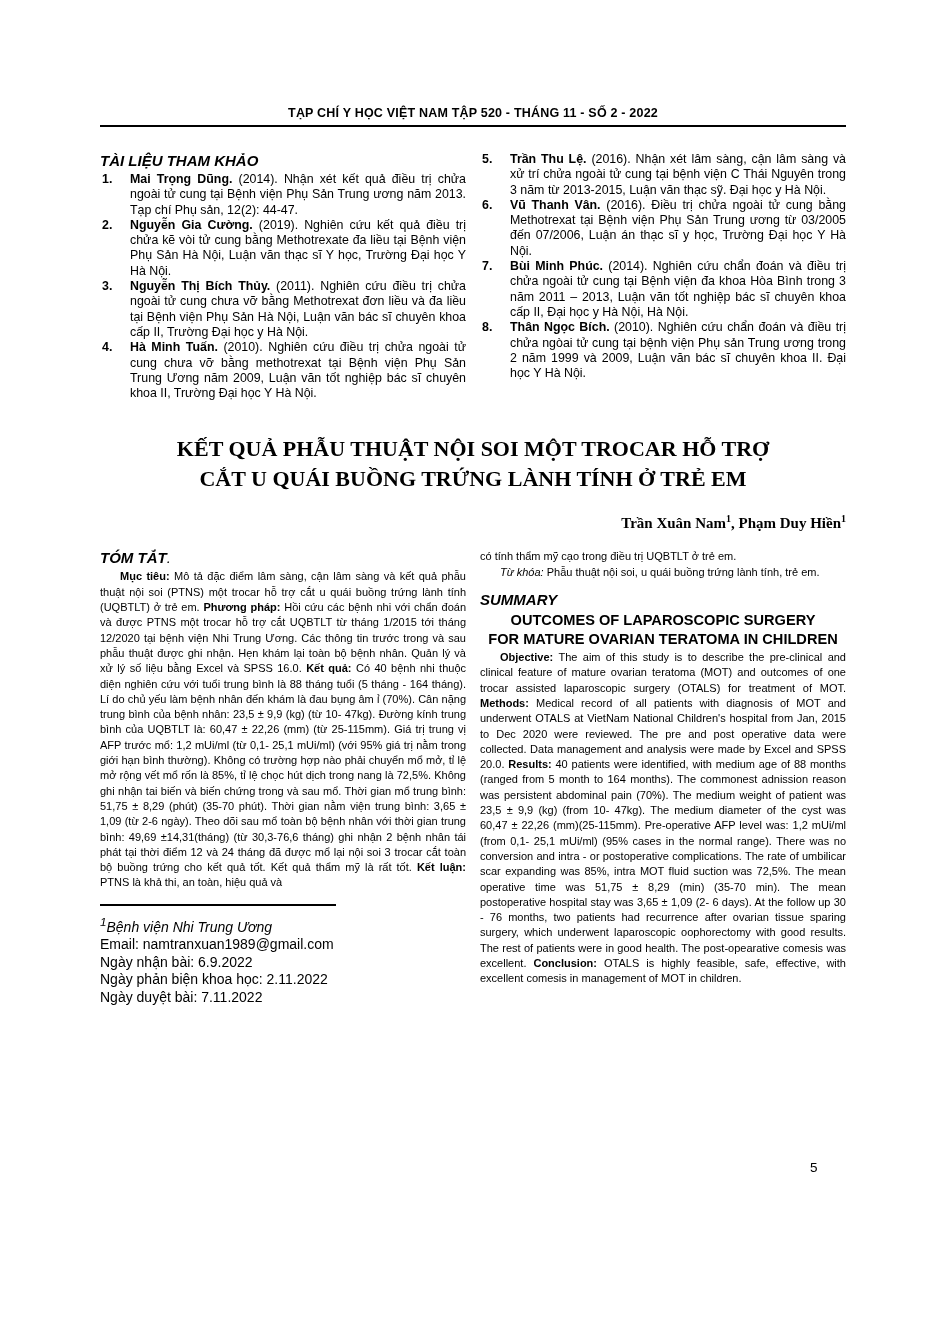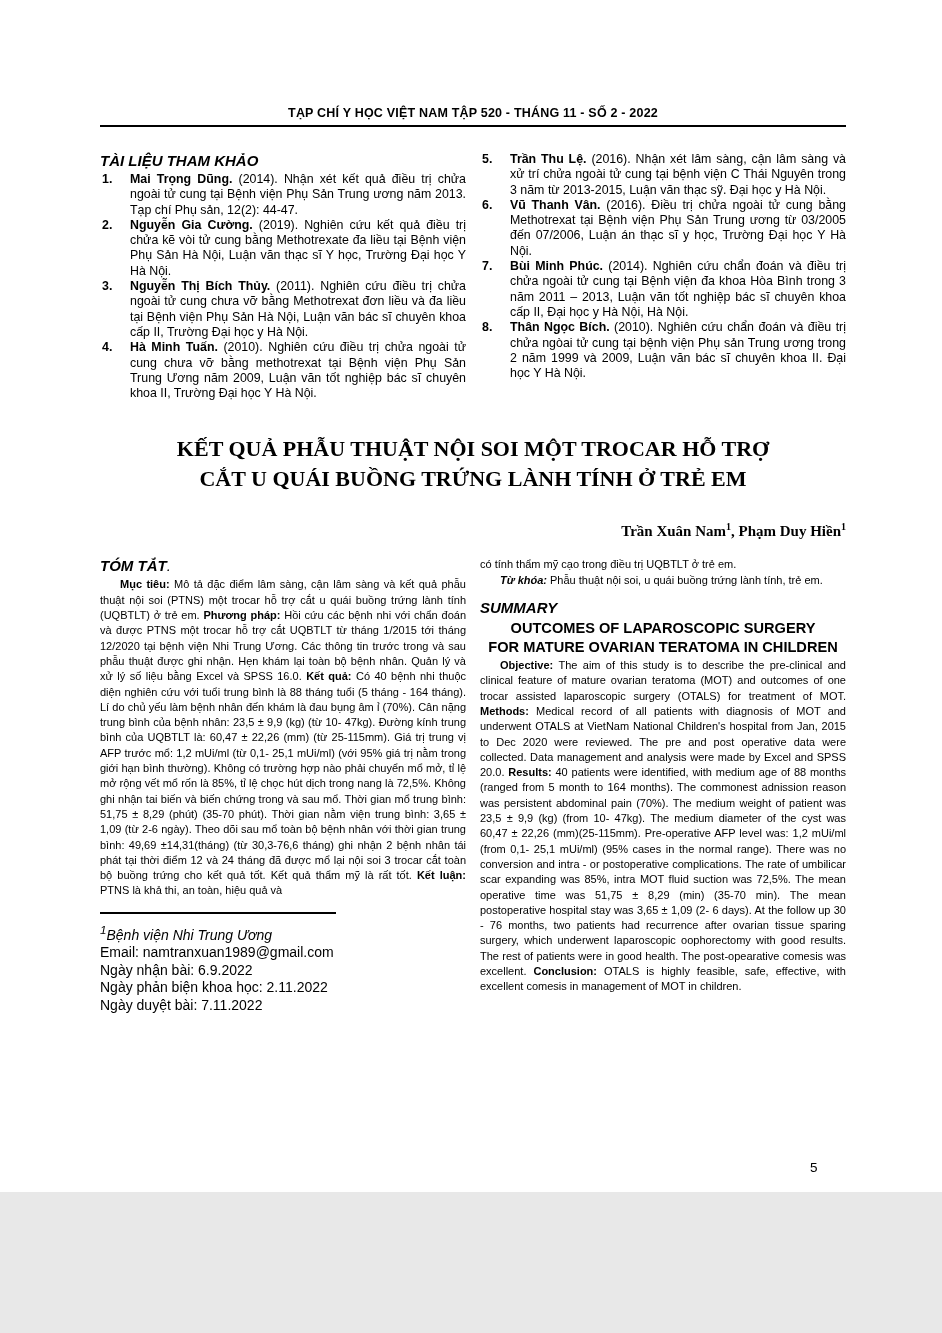--- a/index.html
+++ b/index.html
@@ -1,37 +1,37 @@
 <!DOCTYPE html>
 <html><head>
 <meta charset="utf-8">
 <style>
   html,body{margin:0;padding:0;background:#e8e8e8;}
-  .page{width:942px;height:1192px;position:relative;background:#ffffff;margin:0 auto;
+  .page{width:942px;height:1333px;position:relative;background:#ffffff;margin:0 auto;
         font-family:"Liberation Sans",sans-serif;color:#000;overflow:hidden;}
   .content{position:absolute;left:100px;top:106px;width:746px;}
   .jheader{text-align:center;font-weight:bold;font-size:12.5px;letter-spacing:.2px;}
   .jrule{border-bottom:2px solid #000;margin-top:5px;}
   .refs{display:flex;gap:14px;margin-top:25px;}
   .col{width:366px;}
   .sec-heading{font-size:15px;font-weight:bold;margin:0 0 3px 0;font-style:italic;}
   .sec-heading .normal{font-weight:normal;}
   .ref{position:relative;padding-left:30px;text-align:justify;font-size:12.4px;line-height:15.3px;}
   .ref-num{position:absolute;left:2px;font-weight:bold;}
   .ref-author{font-weight:bold;}
   .title{margin-top:33px;text-align:center;font-family:"Liberation Serif",serif;
          font-weight:bold;font-size:22px;line-height:30px;}
-  .authors{margin-top:27px;text-align:right;font-family:"Liberation Serif",serif;
+  .authors{margin-top:19px;text-align:right;font-family:"Liberation Serif",serif;
            font-weight:bold;font-size:15px;}
   .authors sup{font-size:10px;}
   .body-cols{display:flex;gap:14px;margin-top:17px;}
   .para{margin:0;text-align:justify;font-size:11px;line-height:15.3px;}
   .indent{text-indent:20px;}
   .kw{margin:0;}
-  .bi{font-weight:bold;font-style:italic;}
+  .bi{font-weight:normal;font-style:italic;}
   .footnote{margin-top:13px;}
   .fn-rule{width:236px;border-top:2px solid #000;margin-bottom:7px;}
   .fn-line{font-size:14px;line-height:17.6px;}
   .italic{font-style:italic;}
   .summary-h{margin-top:11px;margin-bottom:2px;}
   .summary-title{text-align:center;font-weight:bold;font-size:14.6px;line-height:19px;margin:3px 0 1px 0;}
   .page-num{position:absolute;left:810px;top:1160px;font-size:13.5px;}
 </style>
 </head>
 <body>

